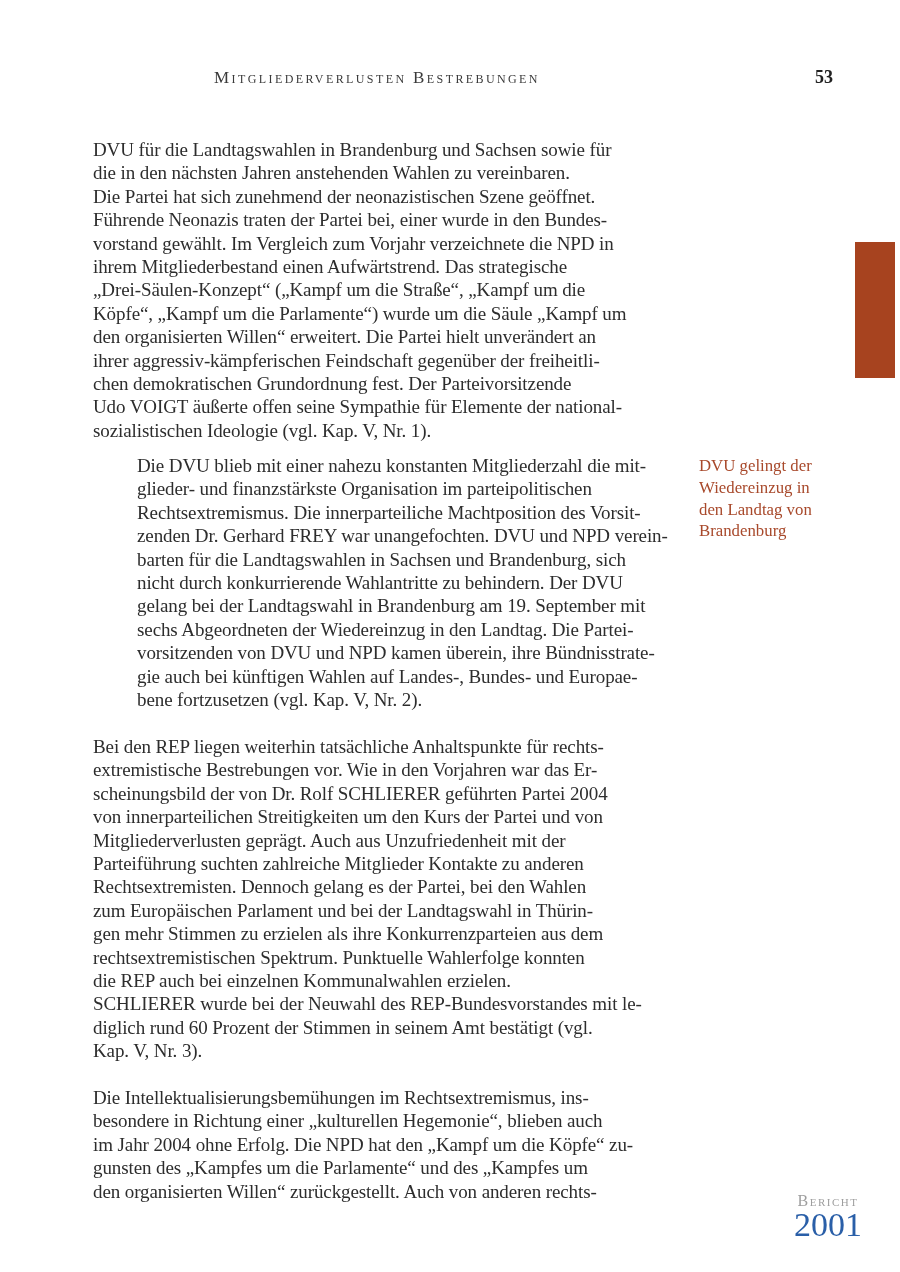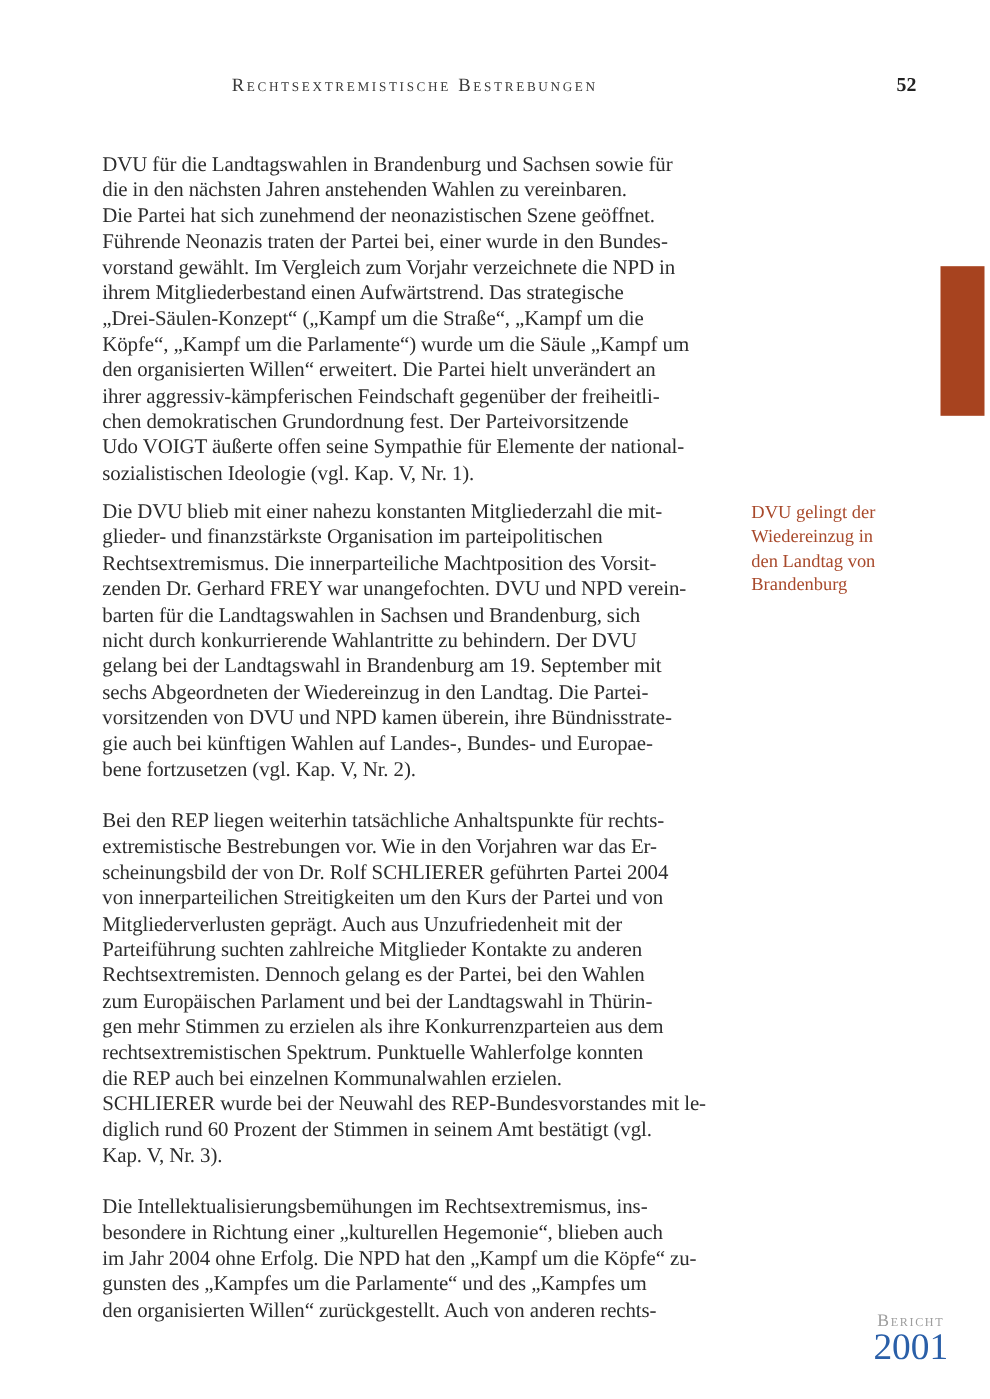--- a/index.html
+++ b/index.html
@@ -42,26 +42,26 @@
     position:absolute;
     left:93px;
     width:590px;
     font-size:19px;
     line-height:23.4px;
     white-space:pre;
     letter-spacing:-0.1px;
     color:var(--body-text);
   }
   .para-1{top:126px;margin-top:12px;}
-  .para-2{top:454px;}
+  .para-2{top:454px;margin-left:44px;}
   .para-3{top:735px;}
   .para-4{top:1086px;}
   .margin-note{
     position:absolute;
-    left:683px;
+    left:699px;
     width:200px;
     font-size:16.8px;
     line-height:21.8px;
     white-space:pre;
     color:var(--margin-text);
   }
   .note-1{top:455px;}
   .note-2{top:740px;}
   .note-3{top:1087px;}
   .accent-block{
@@ -89,23 +89,23 @@
     line-height:34px;
     margin-top:-2px;
     color:var(--logo-blue);
   }
 </style>
 </head>
 <body>
 
 <div class="page">
 
-  <div class="running-head">Rechtsextremistische Bestrebungen</div>
+  <div class="running-head">Mitgliederverlusten Bestrebungen</div>
 
-  <div class="page-number">52</div>
+  <div class="page-number">53</div>
 
   <div class="accent-block"></div>
 
   <div class="para para-1">DVU für die Landtagswahlen in Brandenburg und Sachsen sowie für
 die in den nächsten Jahren anstehenden Wahlen zu vereinbaren.
 Die Partei hat sich zunehmend der neonazistischen Szene geöffnet.
 Führende Neonazis traten der Partei bei, einer wurde in den Bundes-
 vorstand gewählt. Im Vergleich zum Vorjahr verzeichnete die NPD in
 ihrem Mitgliederbestand einen Aufwärtstrend. Das strategische
 „Drei-Säulen-Konzept“ („Kampf um die Straße“, „Kampf um die

